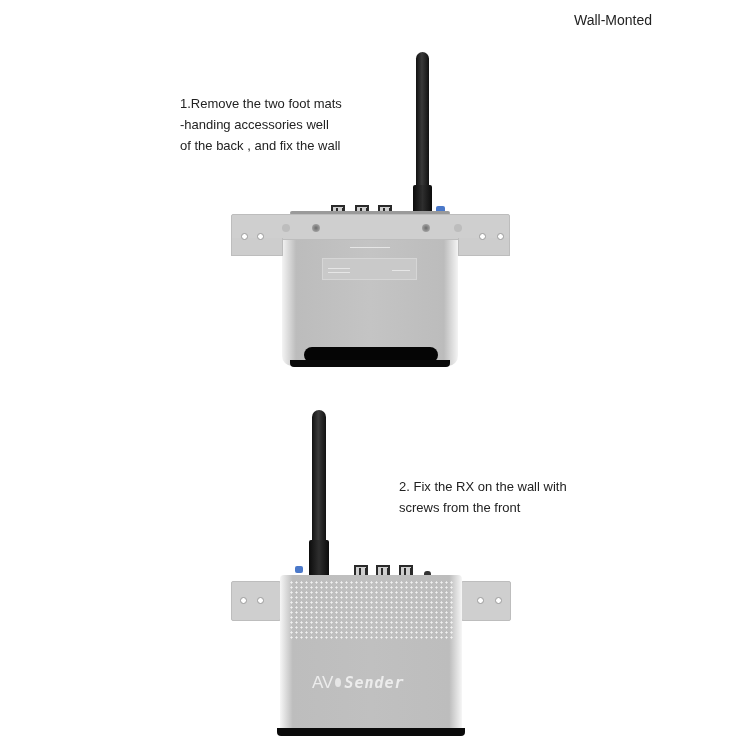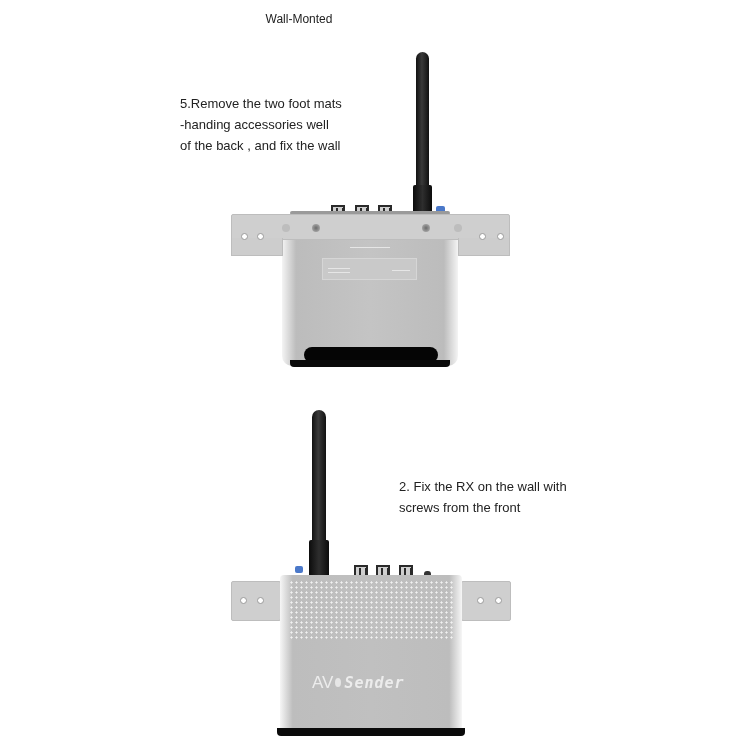--- a/index.html
+++ b/index.html
@@ -1,21 +1,21 @@
 <!DOCTYPE html>
 <html><head>
   <meta charset="utf-8">
   <style>
     * { box-sizing: border-box; margin: 0; padding: 0; }
     html, body { width: 750px; height: 750px; background: #ffffff; overflow: hidden; }
     body { position: relative; font-family: "Liberation Sans", sans-serif; color: #222; }
 
     .title {
-      position: absolute; left: 0; top: 12px; width: 598px;
-      text-align: center; font-size: 12px; color: #222;
+      position: absolute; left: 0; top: 12px; width: 652px;
+      text-align: right; font-size: 14px; color: #222;
     }
     .step-text {
       position: absolute; font-size: 13px; line-height: 21px; color: #222;
     }
     .step1 { left: 180px; top: 93px; }
     .step2 { left: 399px; top: 476px; }
 
     
     .antenna {
       position: absolute; background: linear-gradient(90deg,#111 0%,#3a3a3a 45%,#111 100%);
@@ -89,21 +89,21 @@
     .logo .dot { display:inline-block; width:6px; height:9px; border-radius:50%; background:#e6e6e6; margin: 0 3px 0 2px; vertical-align: 1px; }
     .logo .sender { font-family: "DejaVu Sans Mono", monospace; font-weight: bold; font-size: 15px; letter-spacing: 1px; font-style: italic; }
     .small-knob { position:absolute; width:7px; height:6px; background:#333; border-radius:3px 3px 0 0; }
   </style>
 </head>
 <body>
 
 <div class="title">Wall-Monted</div>
 
 <div class="step-text step1">
-  <div>5.Remove the two foot mats</div>
+  <div>1.Remove the two foot mats</div>
   <div>-handing accessories well</div>
   <div>of  the back , and fix the wall</div>
 </div>
 
 <div>
 
   <div class="antenna" style="left:416px; top:52px; width:13px; height:150px;"></div>
   <div class="antenna-base" style="left:413px; top:185px; width:19px; height:32px;"></div>
 
   <div class="connector" style="left:331px; top:205px;"></div>

